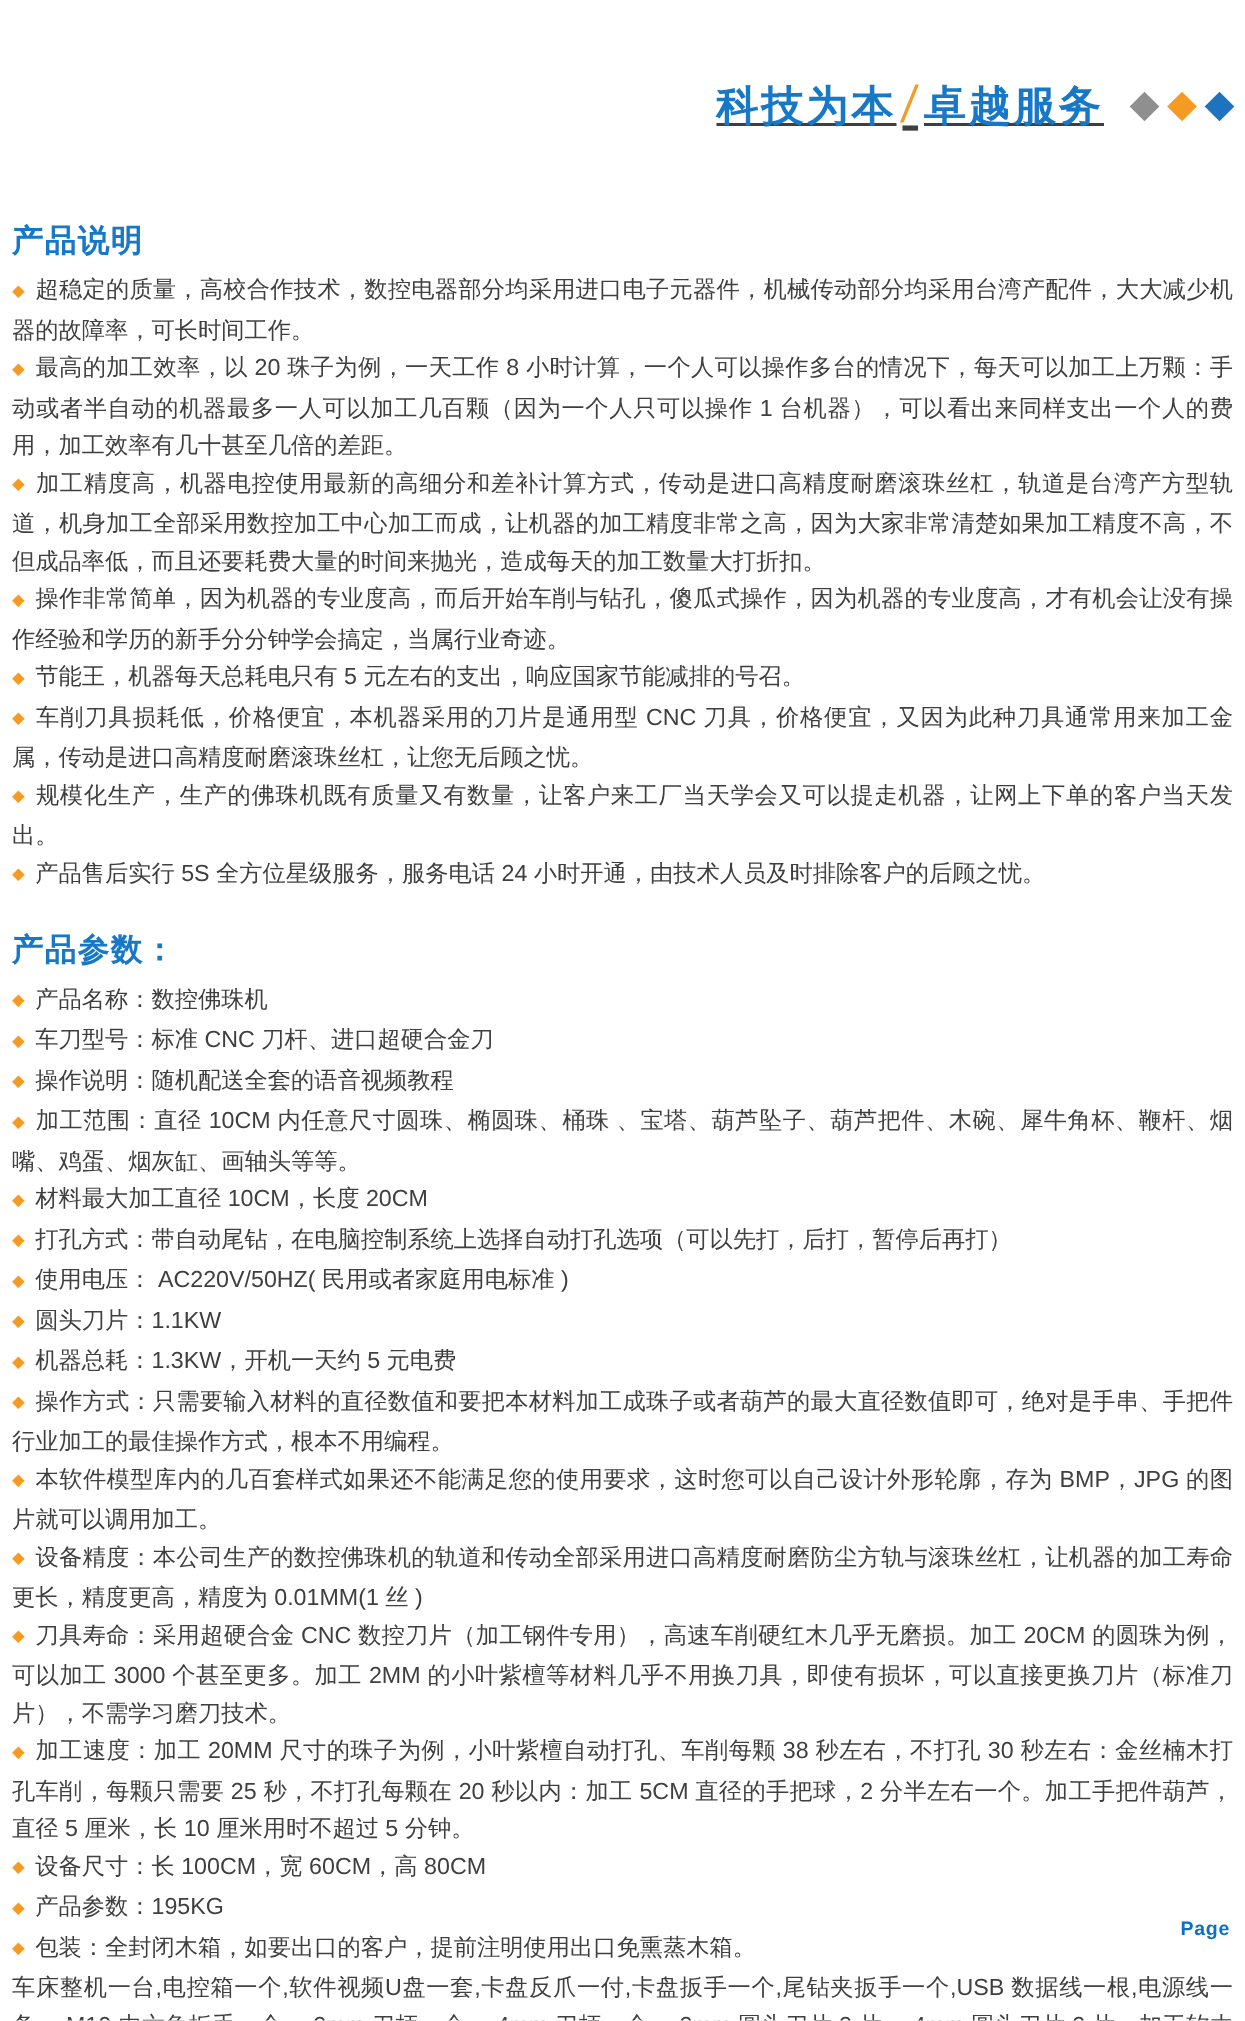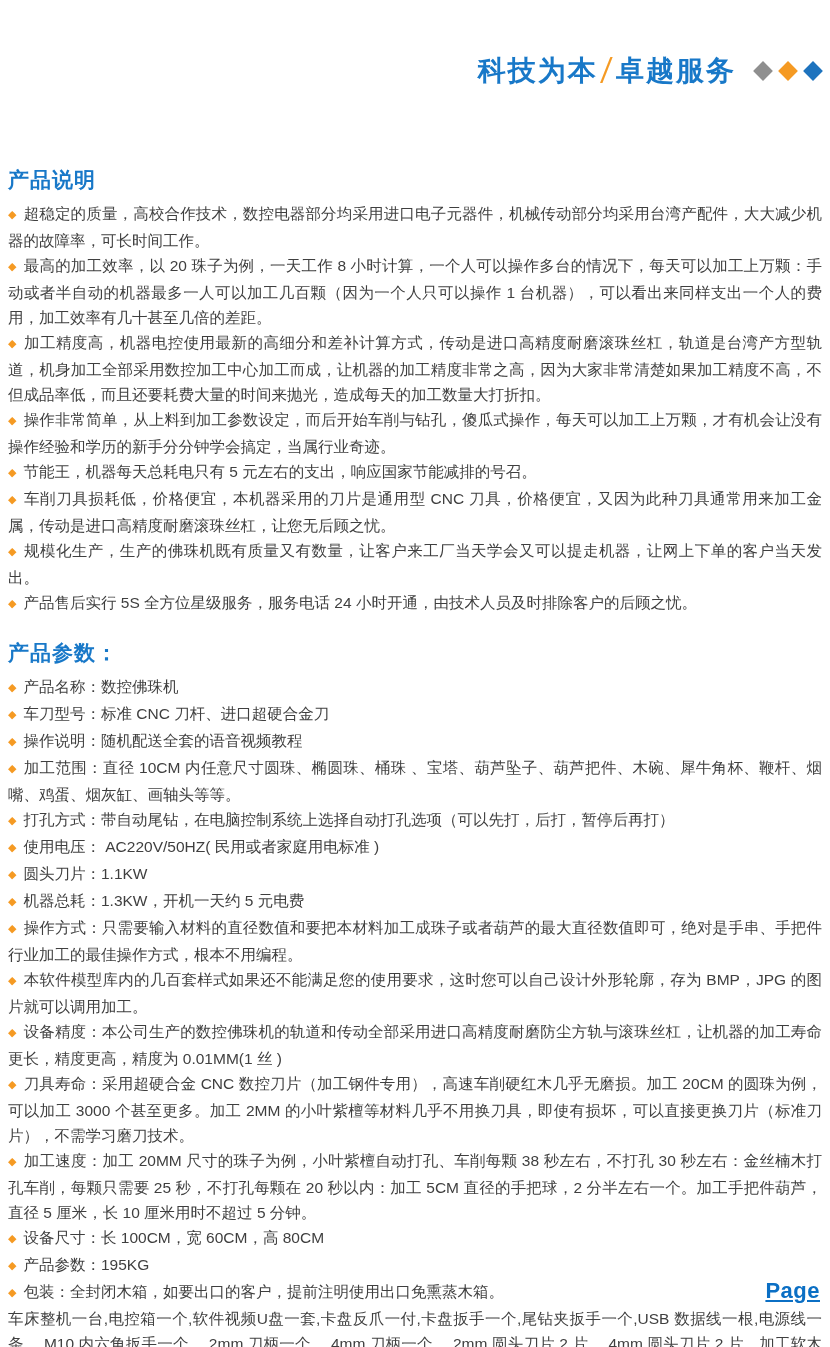--- a/index.html
+++ b/index.html
@@ -14,20 +14,21 @@
   }
   .page { width: 830px; height: 1347px; position: relative; }
 
   
   .header {
     padding: 52px 10px 0 0;
     display: flex;
     justify-content: flex-end;
     align-items: center;
     gap: 14px;
+    text-decoration: underline;
   }
   .header-title {
     color: #1878c8;
     font-size: 28px;
     font-weight: bold;
     letter-spacing: 2px;
     display: flex;
     align-items: center;
   }
   .header-slash {
@@ -48,21 +49,21 @@
 
   
   .content { padding: 0 8px; }
   .section-heading {
     color: #1878c8;
     font-size: 21px;
     font-weight: bold;
     margin: 0 0 7px 0;
     letter-spacing: 1px;
   }
-  .desc-section { margin-top: 76px; }
+  .desc-section { margin-top: 56px; }
   .param-section { margin-top: 22px; }
 
   p.bullet, p.plain {
     margin: 0;
     font-size: 15.5px;
     line-height: 25px;
     text-align: justify;
     word-break: break-all;
     color: #3f3f3f;
   }
@@ -73,24 +74,23 @@
     display: inline-block;
     transform: translateY(-1px);
   }
 
   
   .page-label {
     position: absolute;
     right: 10px;
     top: 1278px;
     color: #0b6fc4;
-    font-size: 22px;
+    font-size: 13px;
     font-weight: bold;
     letter-spacing: 0.5px;
-    text-decoration: underline;
   }
 </style>
 </head>
 <body>
 
 <div class="page">
 
   <div class="header">
     <div class="header-title">
       <span>科技为本</span>
@@ -112,21 +112,21 @@
     <div class="desc-section">
       <h2 class="section-heading">产品说明</h2>
       <div>
 
           <p class="bullet"><span class="bullet-icon">◆</span><span>超稳定的质量，高校合作技术，数控电器部分均采用进口电子元器件，机械传动部分均采用台湾产配件，大大减少机器的故障率，可长时间工作。</span></p>
 
           <p class="bullet"><span class="bullet-icon">◆</span><span>最高的加工效率，以 20 珠子为例，一天工作 8 小时计算，一个人可以操作多台的情况下，每天可以加工上万颗：手动或者半自动的机器最多一人可以加工几百颗（因为一个人只可以操作 1 台机器），可以看出来同样支出一个人的费用，加工效率有几十甚至几倍的差距。</span></p>
 
           <p class="bullet"><span class="bullet-icon">◆</span><span>加工精度高，机器电控使用最新的高细分和差补计算方式，传动是进口高精度耐磨滚珠丝杠，轨道是台湾产方型轨道，机身加工全部采用数控加工中心加工而成，让机器的加工精度非常之高，因为大家非常清楚如果加工精度不高，不但成品率低，而且还要耗费大量的时间来抛光，造成每天的加工数量大打折扣。</span></p>
 
-          <p class="bullet"><span class="bullet-icon">◆</span><span>操作非常简单，从上料到加工参数设定，而后开始车削与钻孔，傻瓜式操作，每天可以加工上万颗，才有机会让没有操作经验和学历的新手分分钟学会搞定，当属行业奇迹。</span></p>
+          <p class="bullet"><span class="bullet-icon">◆</span><span>操作非常简单，因为机器的专业度高，而后开始车削与钻孔，傻瓜式操作，因为机器的专业度高，才有机会让没有操作经验和学历的新手分分钟学会搞定，当属行业奇迹。</span></p>
 
           <p class="bullet"><span class="bullet-icon">◆</span><span>节能王，机器每天总耗电只有 5 元左右的支出，响应国家节能减排的号召。</span></p>
 
           <p class="bullet"><span class="bullet-icon">◆</span><span>车削刀具损耗低，价格便宜，本机器采用的刀片是通用型 CNC 刀具，价格便宜，又因为此种刀具通常用来加工金属，传动是进口高精度耐磨滚珠丝杠，让您无后顾之忧。</span></p>
 
           <p class="bullet"><span class="bullet-icon">◆</span><span>规模化生产，生产的佛珠机既有质量又有数量，让客户来工厂当天学会又可以提走机器，让网上下单的客户当天发出。</span></p>
 
           <p class="bullet"><span class="bullet-icon">◆</span><span>产品售后实行 5S 全方位星级服务，服务电话 24 小时开通，由技术人员及时排除客户的后顾之忧。</span></p>
         </div>
     </div>
@@ -136,20 +136,21 @@
       <div>
 
           <p class="bullet"><span class="bullet-icon">◆</span><span>产品名称：数控佛珠机</span></p>
 
           <p class="bullet"><span class="bullet-icon">◆</span><span>车刀型号：标准 CNC 刀杆、进口超硬合金刀</span></p>
 
           <p class="bullet"><span class="bullet-icon">◆</span><span>操作说明：随机配送全套的语音视频教程</span></p>
 
           <p class="bullet"><span class="bullet-icon">◆</span><span>加工范围：直径 10CM 内任意尺寸圆珠、椭圆珠、桶珠 、宝塔、葫芦坠子、葫芦把件、木碗、犀牛角杯、鞭杆、烟嘴、鸡蛋、烟灰缸、画轴头等等。</span></p>
 
+          <p class="bullet"><span class="bullet-icon">◆</span><span>材料最大加工直径 10CM，长度 20CM</span></p>
 
           <p class="bullet"><span class="bullet-icon">◆</span><span>打孔方式：带自动尾钻，在电脑控制系统上选择自动打孔选项（可以先打，后打，暂停后再打）</span></p>
 
           <p class="bullet"><span class="bullet-icon">◆</span><span>使用电压： AC220V/50HZ( 民用或者家庭用电标准 )</span></p>
 
           <p class="bullet"><span class="bullet-icon">◆</span><span>圆头刀片：1.1KW</span></p>
 
           <p class="bullet"><span class="bullet-icon">◆</span><span>机器总耗：1.3KW，开机一天约 5 元电费</span></p>
 
           <p class="bullet"><span class="bullet-icon">◆</span><span>操作方式：只需要输入材料的直径数值和要把本材料加工成珠子或者葫芦的最大直径数值即可，绝对是手串、手把件行业加工的最佳操作方式，根本不用编程。</span></p>

